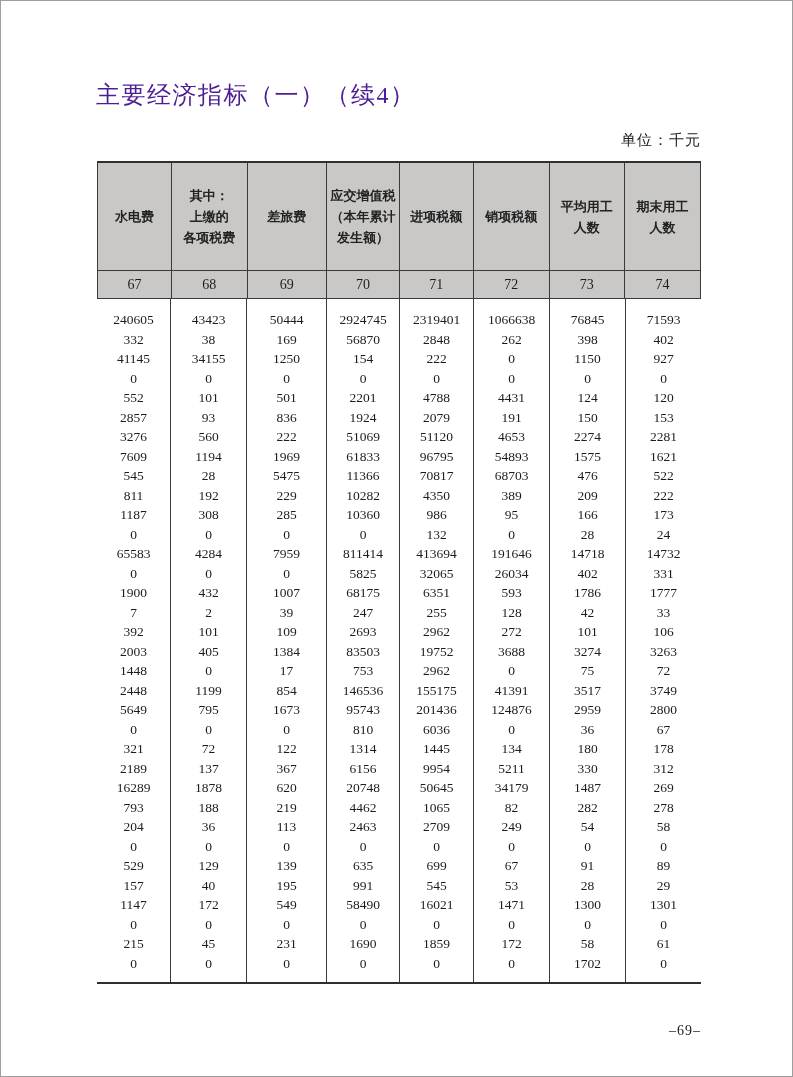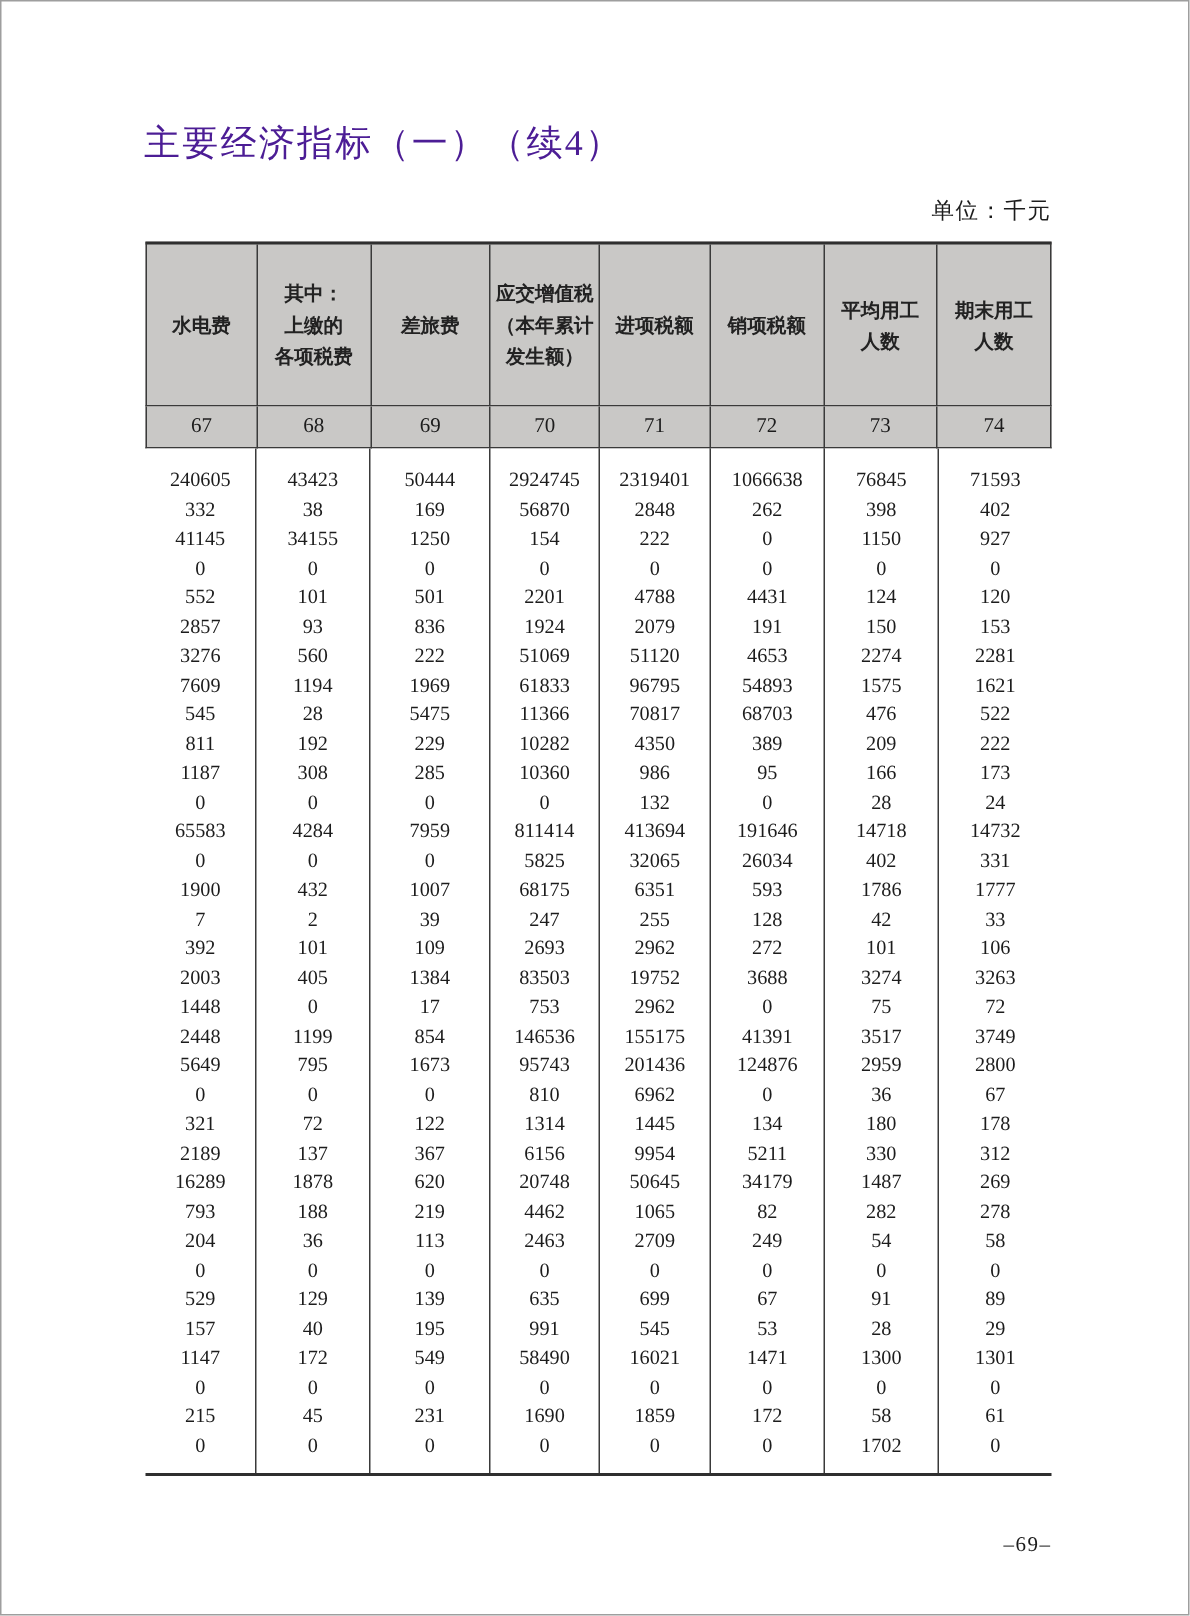--- a/index.html
+++ b/index.html
@@ -311,21 +311,21 @@
           <div class="dcell">132</div>
           <div class="dcell">413694</div>
           <div class="dcell">32065</div>
           <div class="dcell">6351</div>
           <div class="dcell">255</div>
           <div class="dcell">2962</div>
           <div class="dcell">19752</div>
           <div class="dcell">2962</div>
           <div class="dcell">155175</div>
           <div class="dcell">201436</div>
-          <div class="dcell">6962</div>
+          <div class="dcell">6036</div>
           <div class="dcell">1445</div>
           <div class="dcell">9954</div>
           <div class="dcell">50645</div>
           <div class="dcell">1065</div>
           <div class="dcell">2709</div>
           <div class="dcell">0</div>
           <div class="dcell">699</div>
           <div class="dcell">545</div>
           <div class="dcell">16021</div>
           <div class="dcell">0</div>

